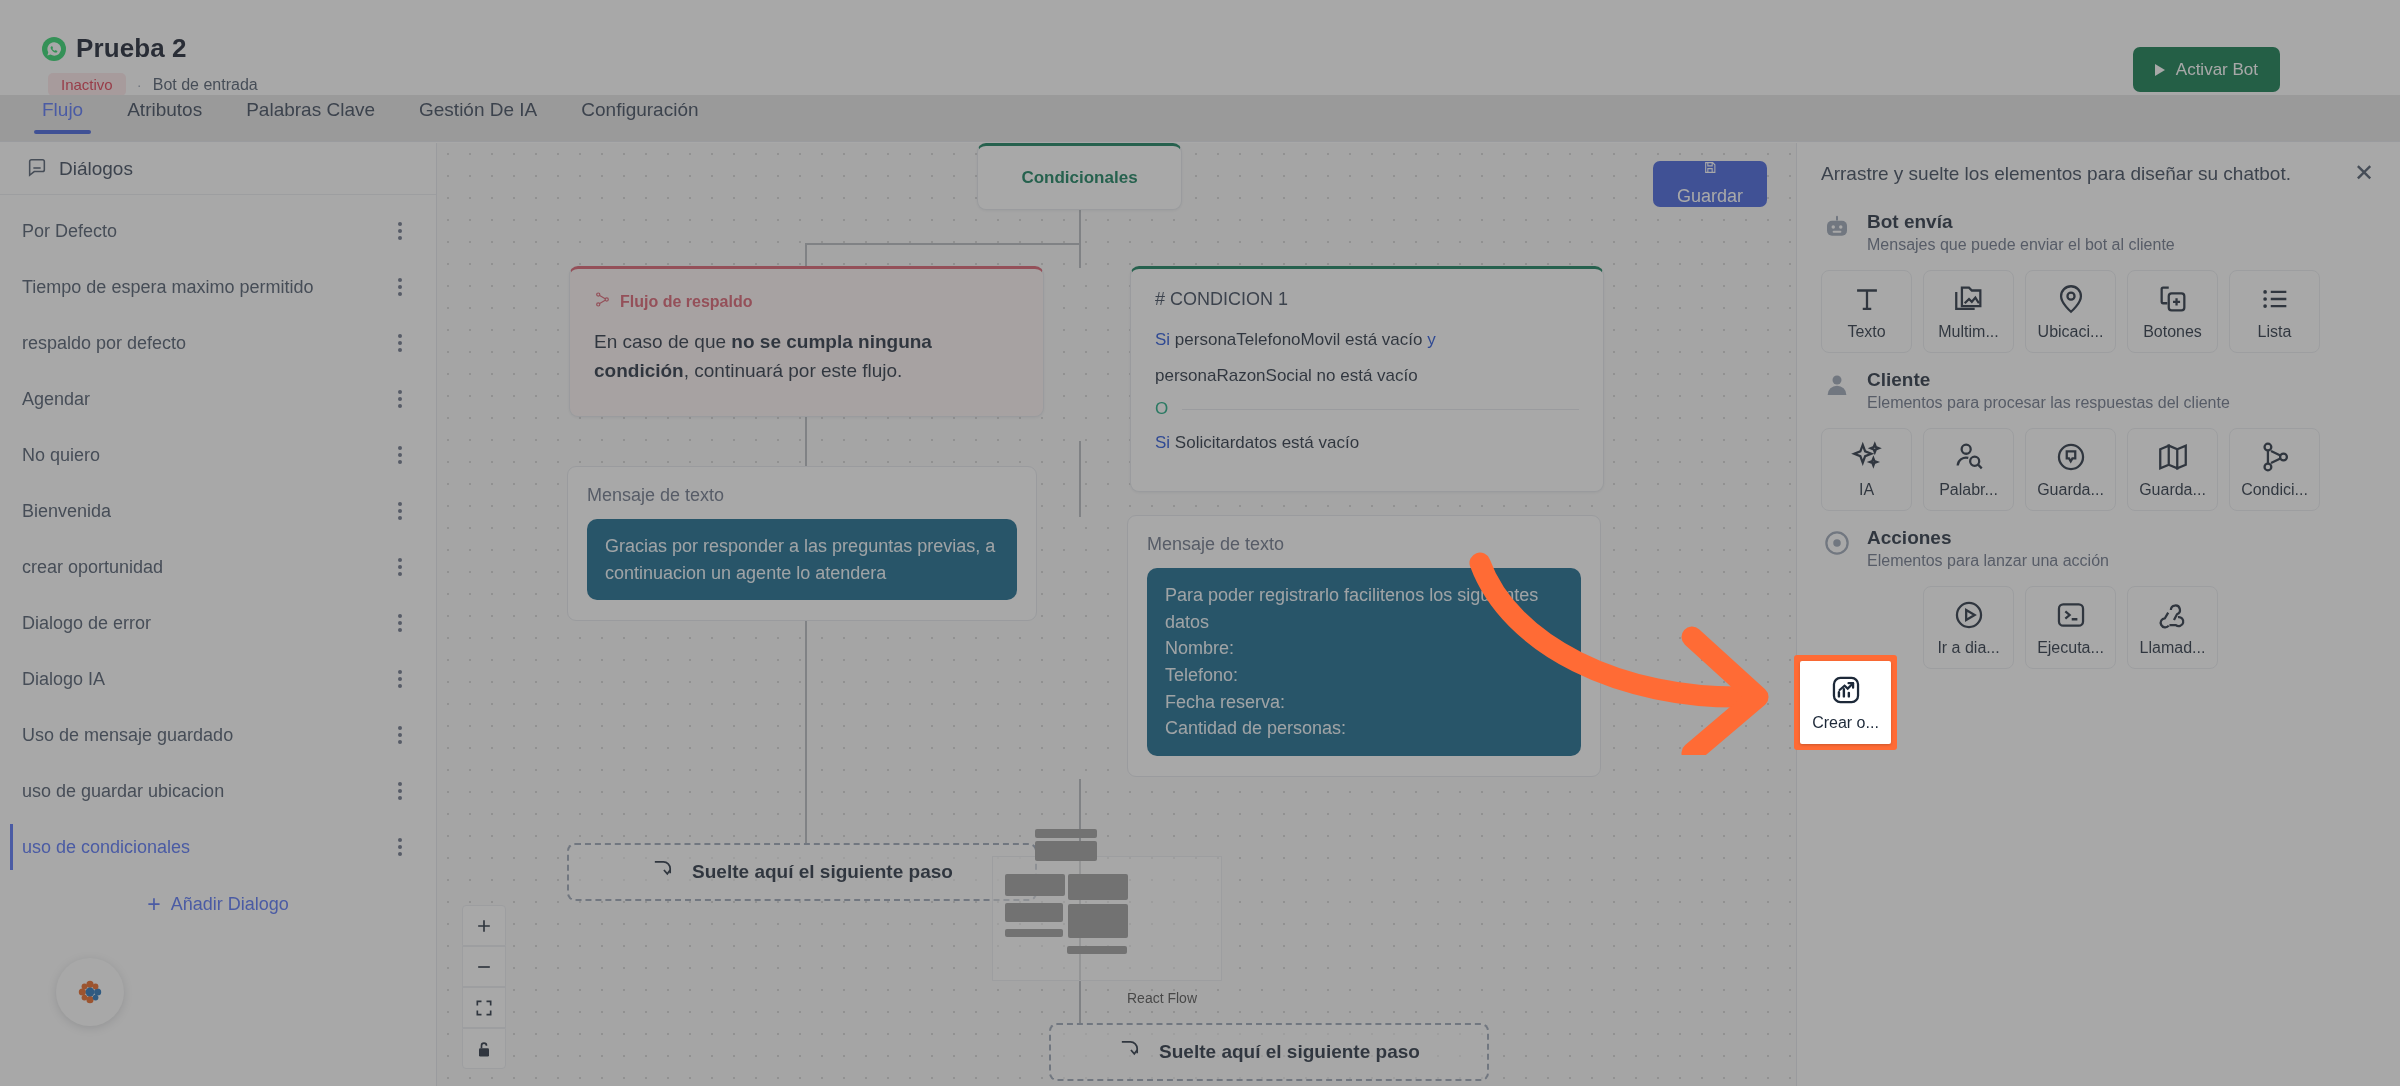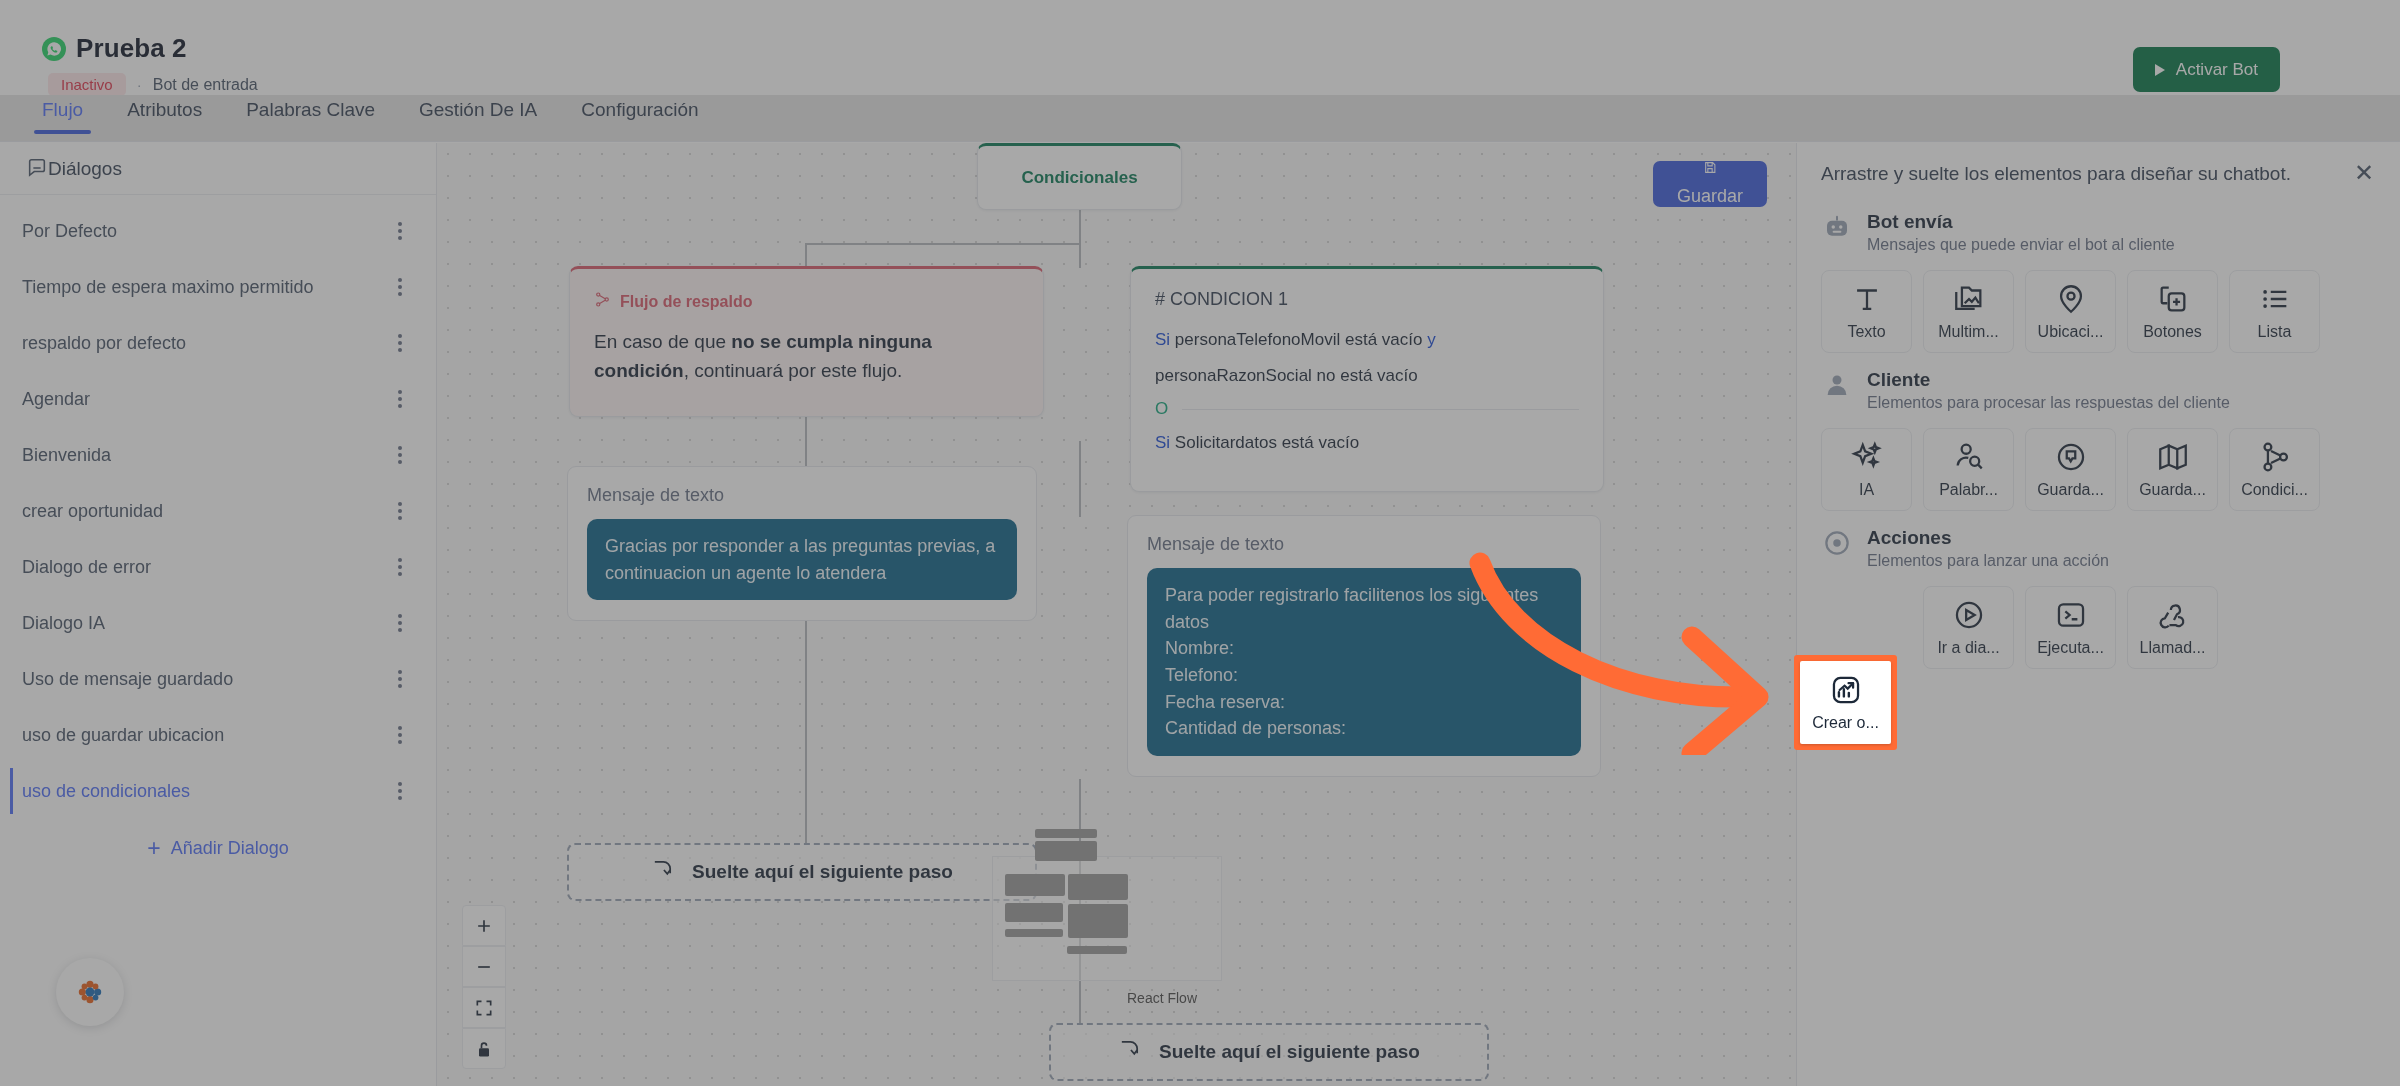--- a/index.html
+++ b/index.html
@@ -34,21 +34,21 @@
             border-bottom: 1px solid #e4e7ec; display: flex; align-items: flex-start; padding-left: 20px; }
   .tab { position: relative; font-size: 19px; color: #344054; padding: 4px 22px 13px 22px; cursor: pointer;
          white-space: nowrap; }
   .tab.active { color: #4f6ef7; }
   .tab.active::after { content: ""; position: absolute; left: 14px; right: 14px; bottom: 0; height: 4px;
                        background: #3b5bdb; border-radius: 2px; }
 
   
   .sidebar { position: absolute; left: 0; top: 143px; width: 437px; height: 943px; background: #fff;
              border-right: 1px solid #e4e7ec; }
-  .sb-head { display: flex; align-items: center; height: 52px; padding-left: 26px;
+  .sb-head { display: flex; align-items: center; gap: 11px; height: 52px; padding-left: 26px;
              border-bottom: 1px solid #eaecf0; text-align: center; }
   .sb-head svg { width: 22px; height: 22px; stroke: #475467; fill: none; stroke-width: 1.7; }
   .sb-head-label { font-size: 19px; color: #344054; }
   .sb-list { padding-top: 8px; }
   .sb-item { position: relative; display: flex; align-items: center; justify-content: space-between;
              height: 56px; padding: 0 28px 0 22px; cursor: pointer; }
   .sb-item-label { font-size: 18px; color: #475467; white-space: nowrap; overflow: hidden;
                    text-overflow: ellipsis; max-width: 350px; }
   .sb-item.selected .sb-item-label { color: #4f6ef7; }
   .sb-item.selected::before { content: ""; position: absolute; left: 10px; top: 5px; bottom: 5px;
@@ -224,20 +224,28 @@
       </div>
       <div class="sb-item">
         <span class="sb-item-label">Agendar</span>
         <span class="kebab">
             <i></i>
             <i></i>
             <i></i>
           </span>
       </div>
       <div class="sb-item">
+        <span class="sb-item-label">No quiero</span>
+        <span class="kebab">
+            <i></i>
+            <i></i>
+            <i></i>
+          </span>
+      </div>
+      <div class="sb-item">
         <span class="sb-item-label">Bienvenida</span>
         <span class="kebab">
             <i></i>
             <i></i>
             <i></i>
           </span>
       </div>
       <div class="sb-item">
         <span class="sb-item-label">crear oportunidad</span>
         <span class="kebab">

